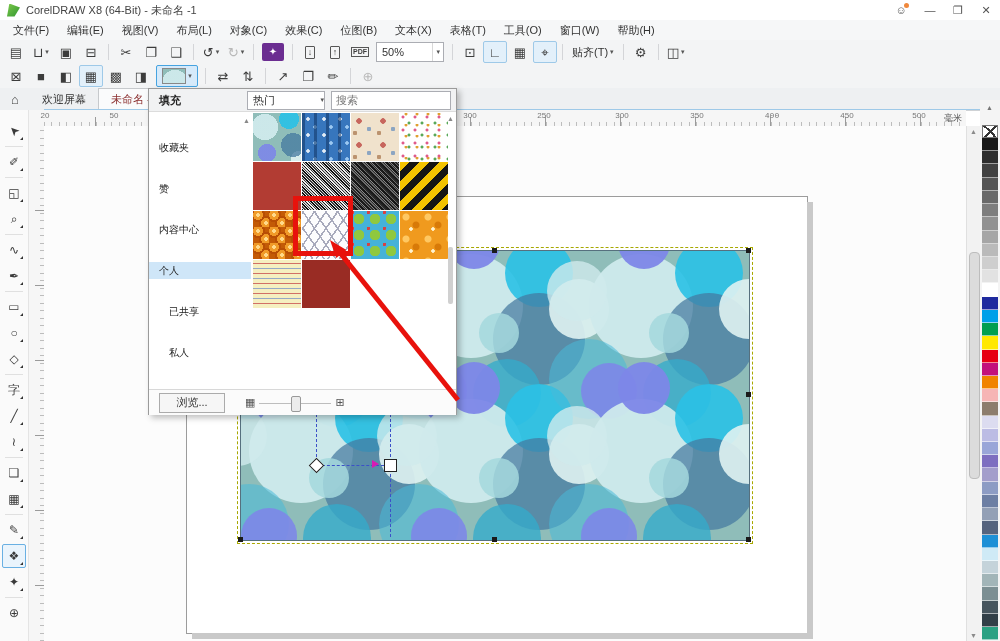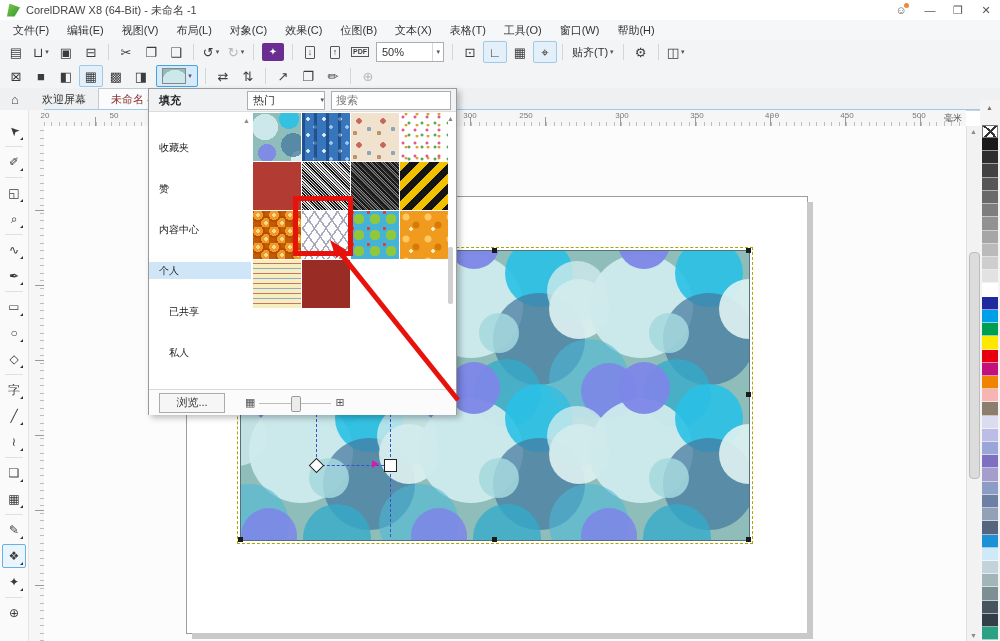--- a/index.html
+++ b/index.html
@@ -362,21 +362,21 @@
     </div>
   </div>
 
   <div class="abs blue-edge"></div>
   <div class="abs ruler-corner"></div>
   <div class="abs hruler" id="hruler">
     <span class="runit">毫米</span>
   <span class="rnum" style="left: 1px; text-align: center;">20</span>
       <span class="rnum" style="left: 70px;">50</span>
       <span class="rnum" style="left: 426px;">300</span>
-      <span class="rnum" style="left: 482px;">250</span>
+      <span class="rnum" style="left: 500px;">250</span>
       <span class="rnum" style="left: 578px;">300</span>
       <span class="rnum" style="left: 653px;">350</span>
       <span class="rnum" style="left: 728px; font-family: Liberation Mono, monospace;">400</span>
       <span class="rnum" style="left: 803px;">450</span>
       <span class="rnum" style="left: 875px;">500</span>
     </div>
   <div class="abs vruler"></div>
 
   <div class="abs toolbox" id="toolbox">
       <div class="tool-btn fly">

